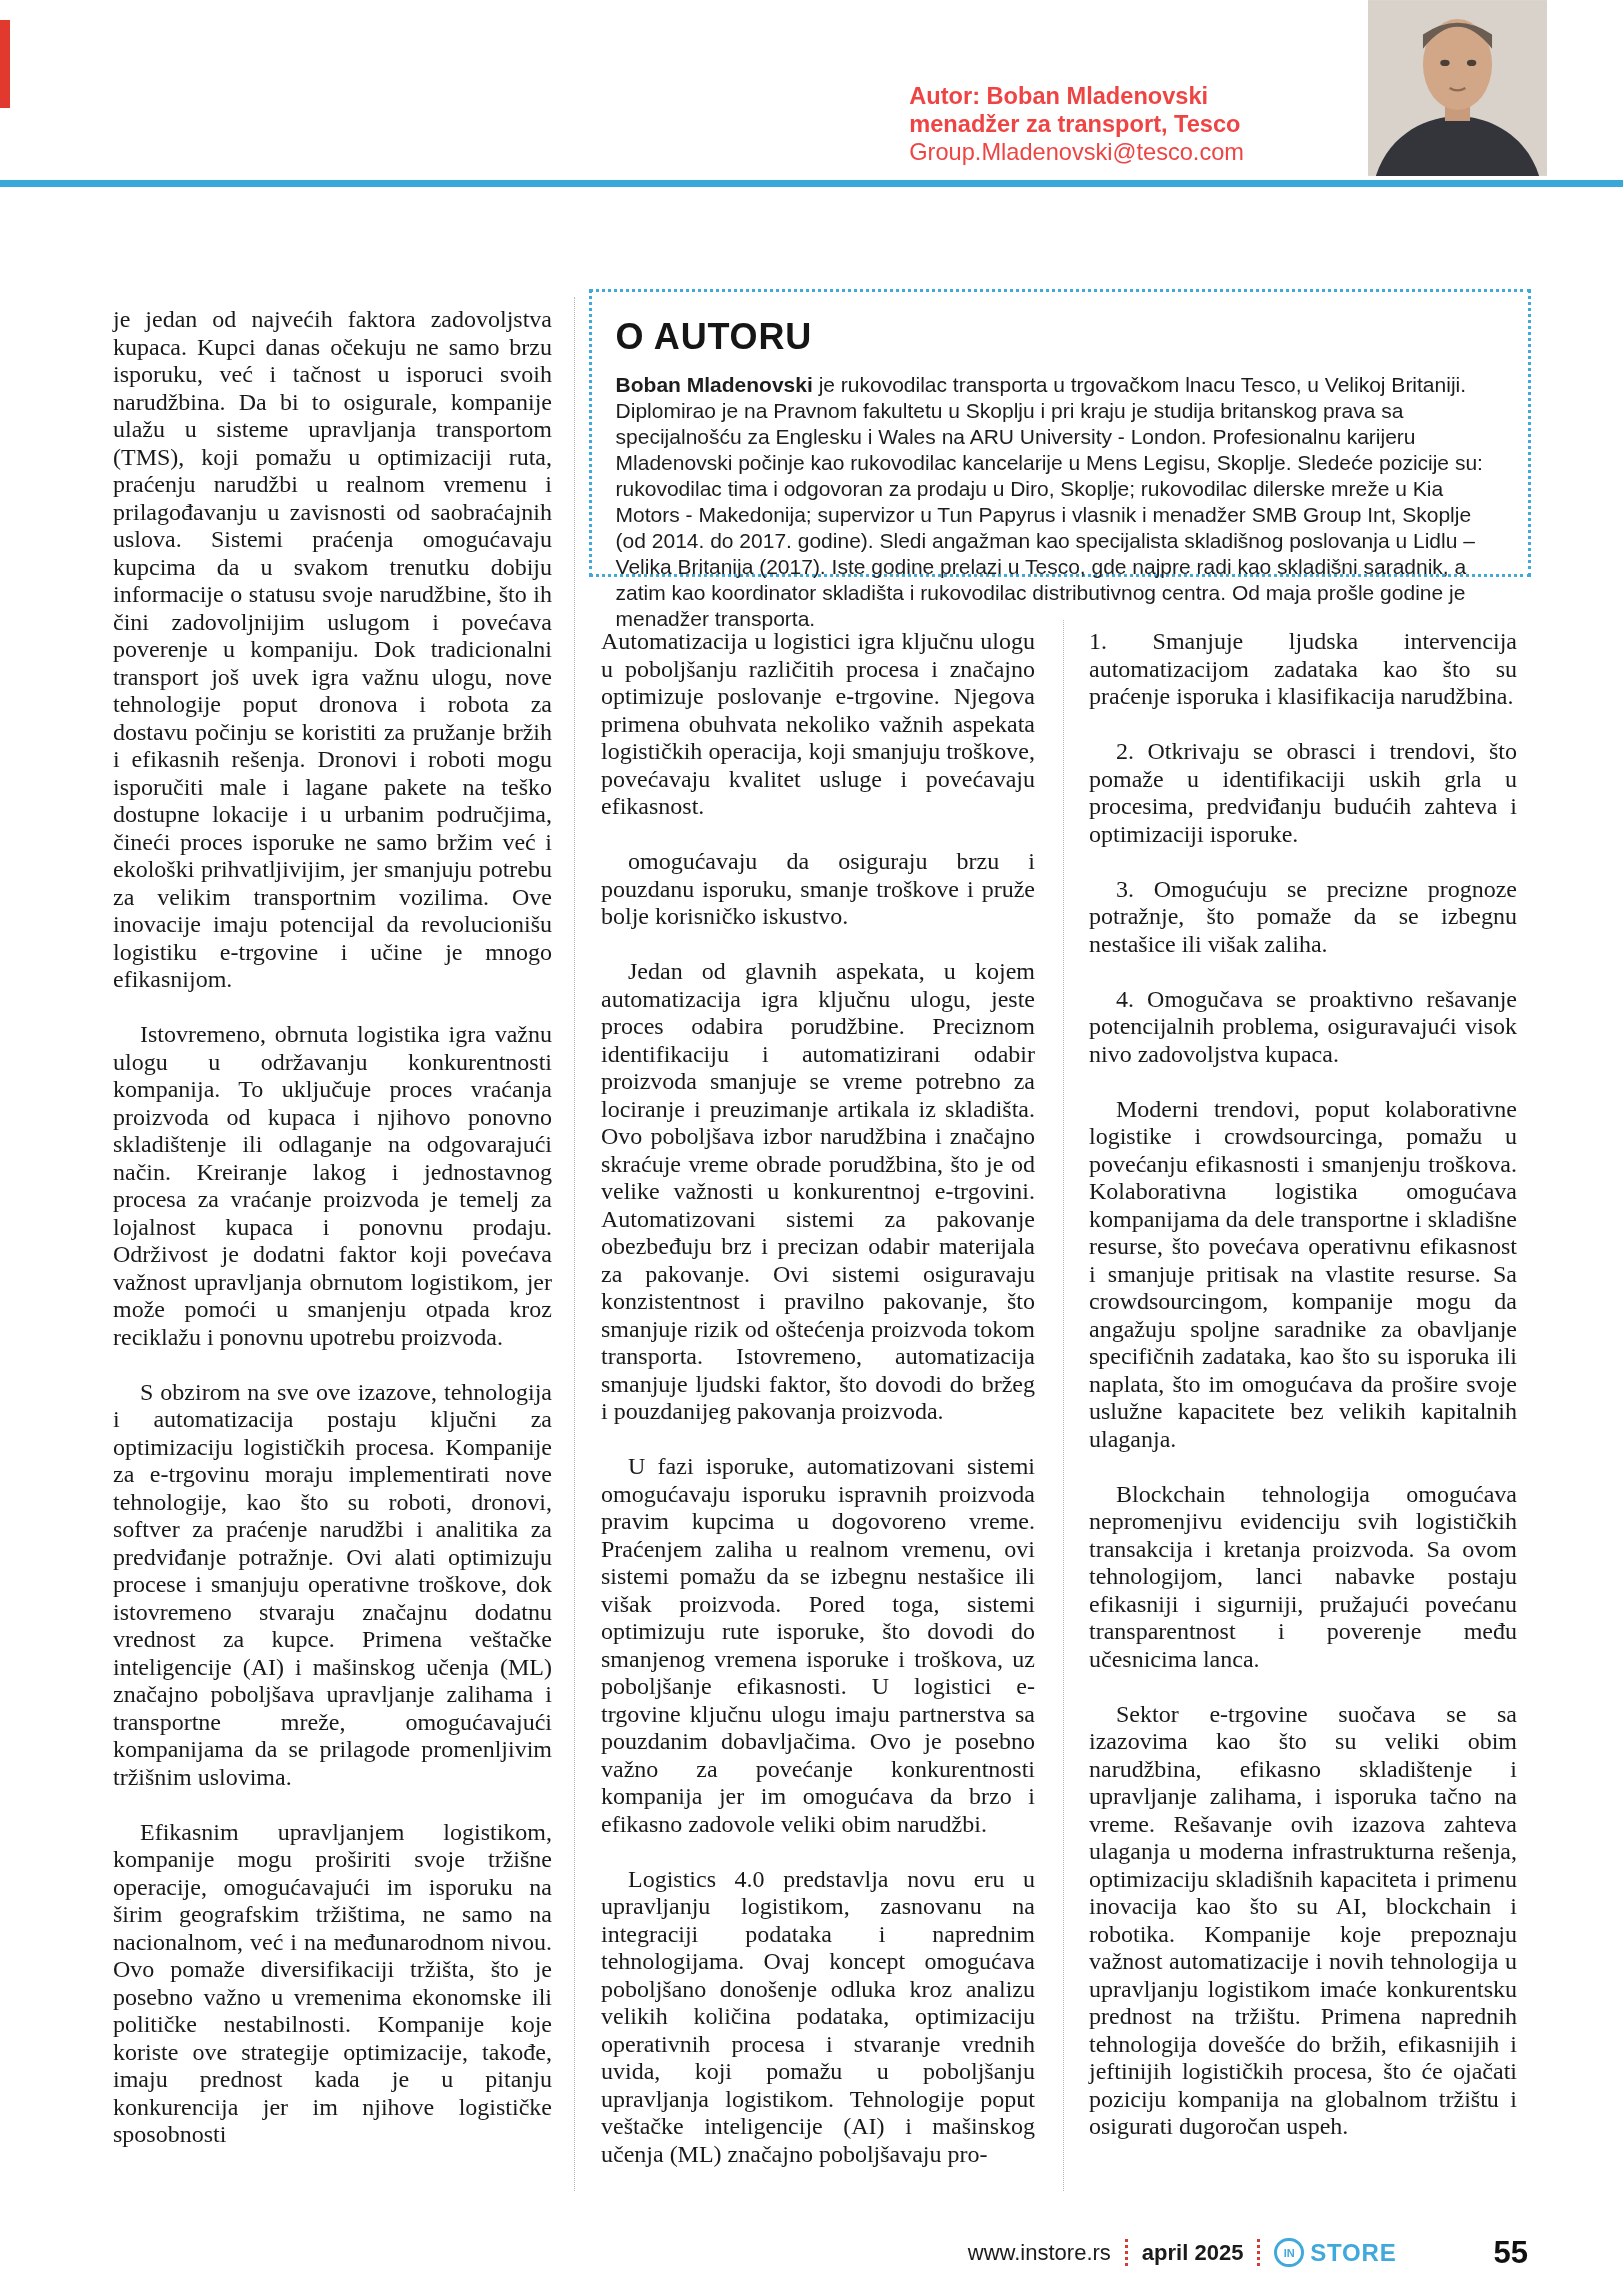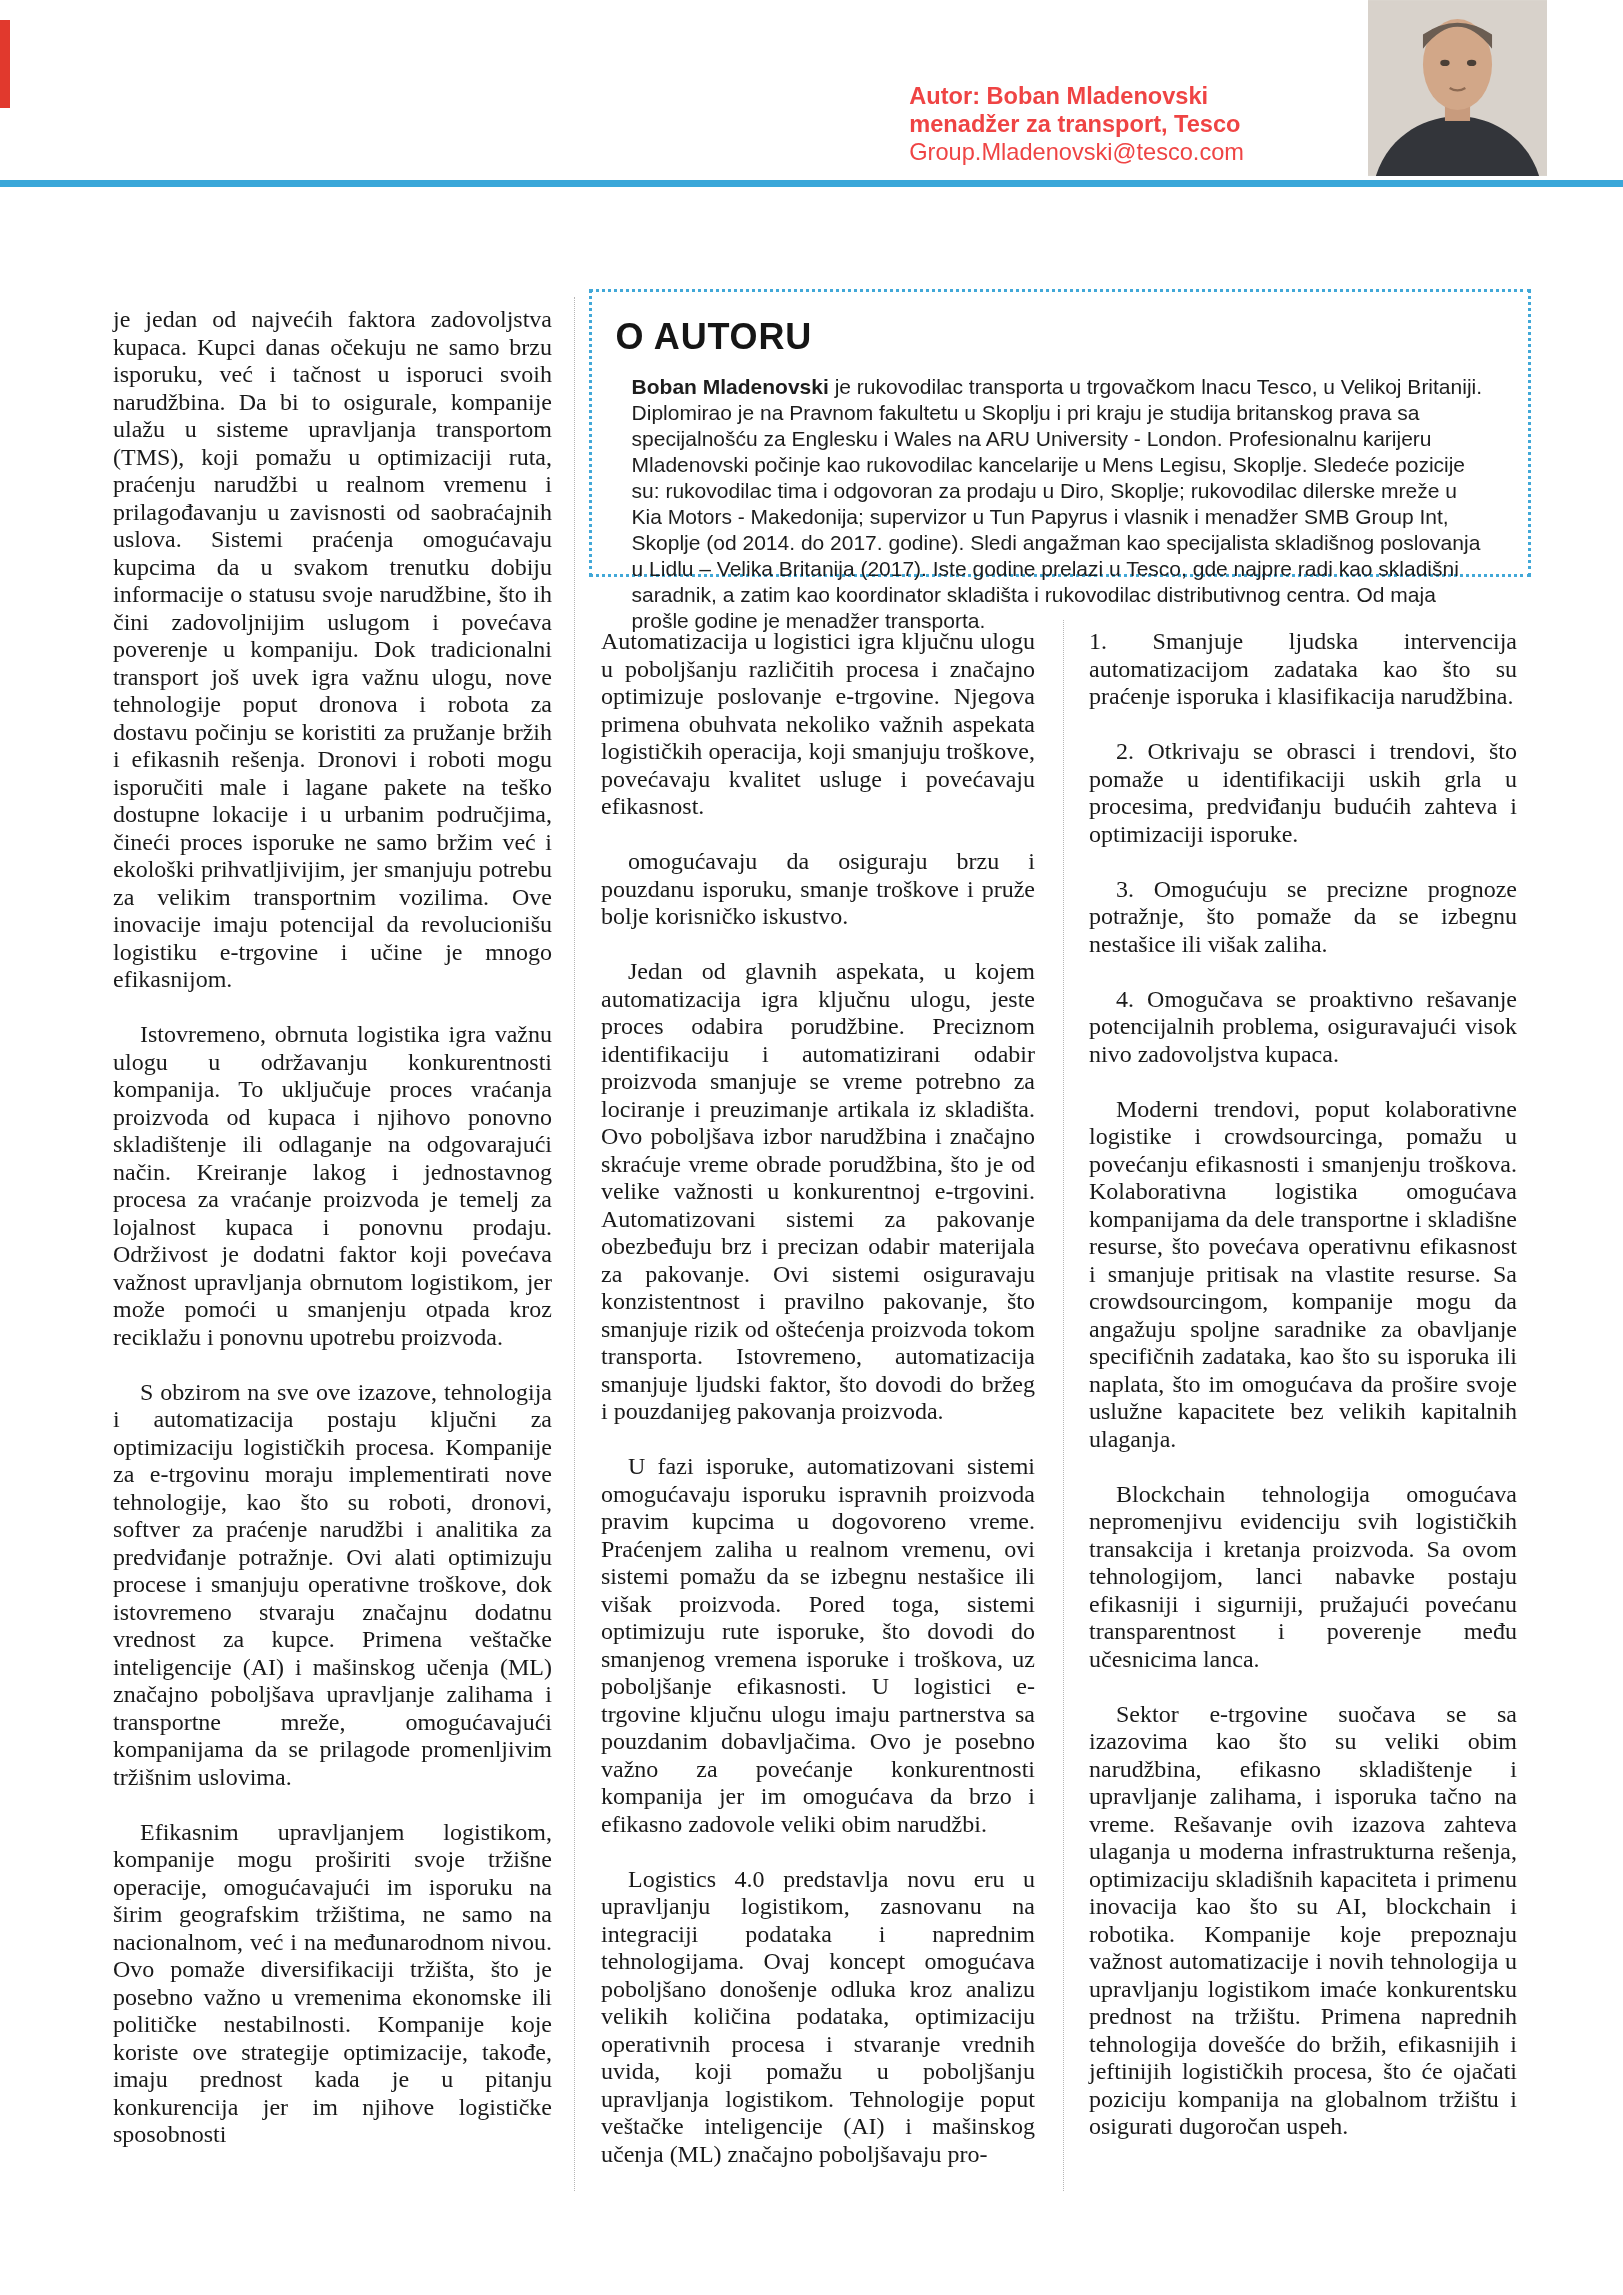--- a/index.html
+++ b/index.html
@@ -18,21 +18,21 @@
   
   .photo{position:absolute;left:1368px;top:0;width:179px;height:176px;overflow:hidden;}
   
   .blue-rule{position:absolute;left:0;top:180px;width:1623px;height:7px;background:#3aa7d9;}
   
   .about{
     position:absolute;left:589px;top:289px;width:942px;height:288px;box-sizing:border-box;
     border:3.1px dotted #41a8d8;padding:17.3px 23.6px 0 23.6px;background:#fff;
   }
   .about-title{font-size:36px;font-weight:bold;letter-spacing:0.8px;color:#161616;margin:6.3px 0 14px 0;}
-  .about-bio{font-size:21px;line-height:26px;color:#1d1d1d;margin:16px;text-align:left;}
+  .about-bio{font-size:21px;line-height:26px;color:#1d1d1d;margin:0;text-align:left;}
   .about-bio b{font-weight:bold;}
   
   .vsep{position:absolute;width:0;border-left:1.6px dotted #b5b5b5;}
   .vsep1{left:574px;top:297px;height:1894px;}
   .vsep2{left:1063px;top:620px;height:1571px;}
   
   .col{
     position:absolute;font-family:"Liberation Serif","DejaVu Serif",serif;
     font-size:24px;line-height:27.5px;color:#1a1a1a;text-align:justify;
   }
@@ -111,15 +111,27 @@
   <div class="col col3">
       <p>1. Smanjuje ljudska intervencija automatizacijom zadataka kao što su praćenje isporuka i klasifikacija narudžbina.</p>
       <p>2. Otkrivaju se obrasci i trendovi, što pomaže u identifikaciji uskih grla u procesima, predviđanju budućih zahteva i optimizaciji isporuke.</p>
       <p>3. Omogućuju se precizne prognoze potražnje, što pomaže da se izbegnu nestašice ili višak zaliha.</p>
       <p>4. Omogučava se proaktivno rešavanje potencijalnih problema, osiguravajući visok nivo zadovoljstva kupaca.</p>
       <p>Moderni trendovi, poput kolaborativne logistike i crowdsourcinga, pomažu u povećanju efikasnosti i smanjenju troškova. Kolaborativna logistika omogućava kompanijama da dele transportne i skladišne resurse, što povećava operativnu efikasnost i smanjuje pritisak na vlastite resurse. Sa crowdsourcingom, kompanije mogu da angažuju spoljne saradnike za obavljanje specifičnih zadataka, kao što su isporuka ili naplata, što im omogućava da prošire svoje uslužne kapacitete bez velikih kapitalnih ulaganja.</p>
       <p>Blockchain tehnologija omogućava nepromenjivu evidenciju svih logističkih transakcija i kretanja proizvoda. Sa ovom tehnologijom, lanci nabavke postaju efikasniji i sigurniji, pružajući povećanu transparentnost i poverenje među učesnicima lanca.</p>
       <p>Sektor e-trgovine suočava se sa izazovima kao što su veliki obim narudžbina, efikasno skladištenje i upravljanje zalihama, i isporuka tačno na vreme. Rešavanje ovih izazova zahteva ulaganja u moderna infrastrukturna rešenja, optimizaciju skladišnih kapaciteta i primenu inovacija kao što su AI, blockchain i robotika. Kompanije koje prepoznaju važnost automatizacije i novih tehnologija u upravljanju logistikom imaće konkurentsku prednost na tržištu. Primena naprednih tehnologija dovešće do bržih, efikasnijih i jeftinijih logističkih procesa, što će ojačati poziciju kompanija na globalnom tržištu i osigurati dugoročan uspeh.</p>
     </div>
 
+  <div class="footer">
+    <span class="f-url">www.instore.rs</span>
+    <span class="f-sep"></span>
+    <span class="f-date">april 2025</span>
+    <span class="f-sep"></span>
+    <span class="f-logo">
+      <span class="f-logo-circle">IN</span>
+      <span class="f-logo-store">STORE</span>
+    </span>
+    <span class="f-gap"></span>
+    <span class="f-page">55</span>
+  </div>
 
 </div>
 
 
 </body></html>

